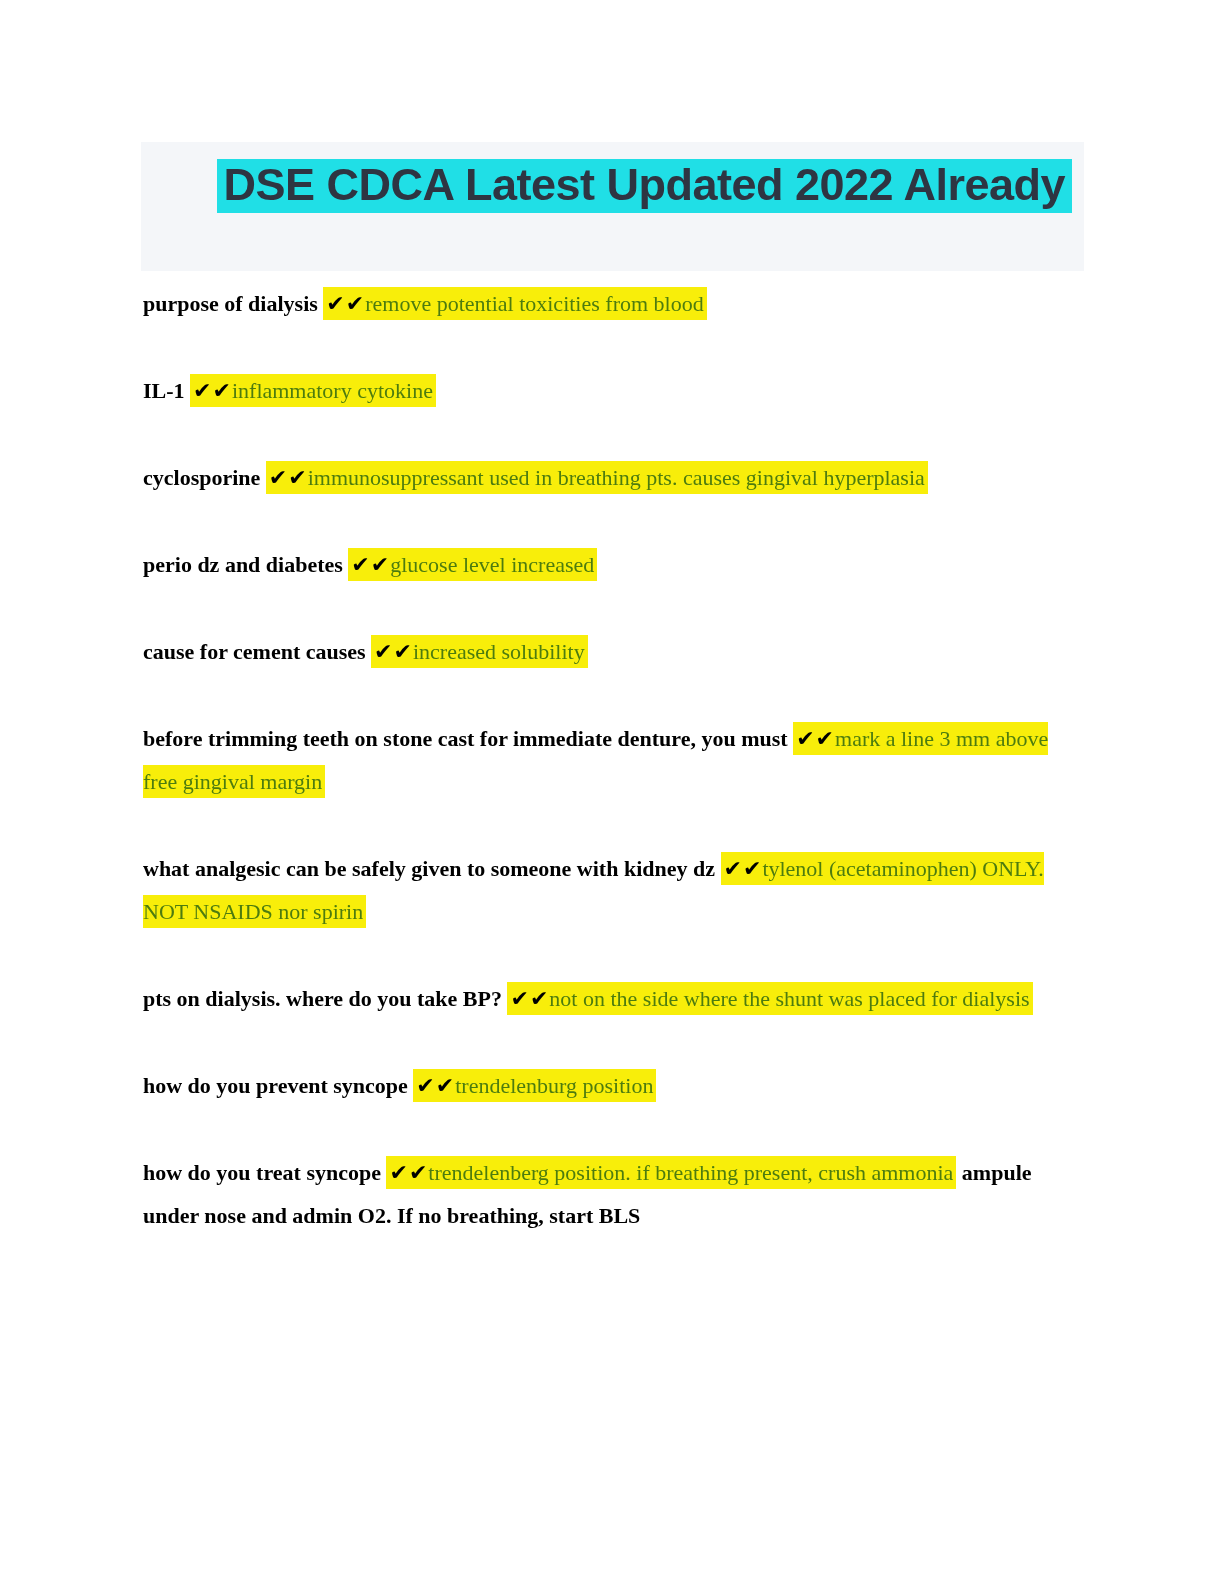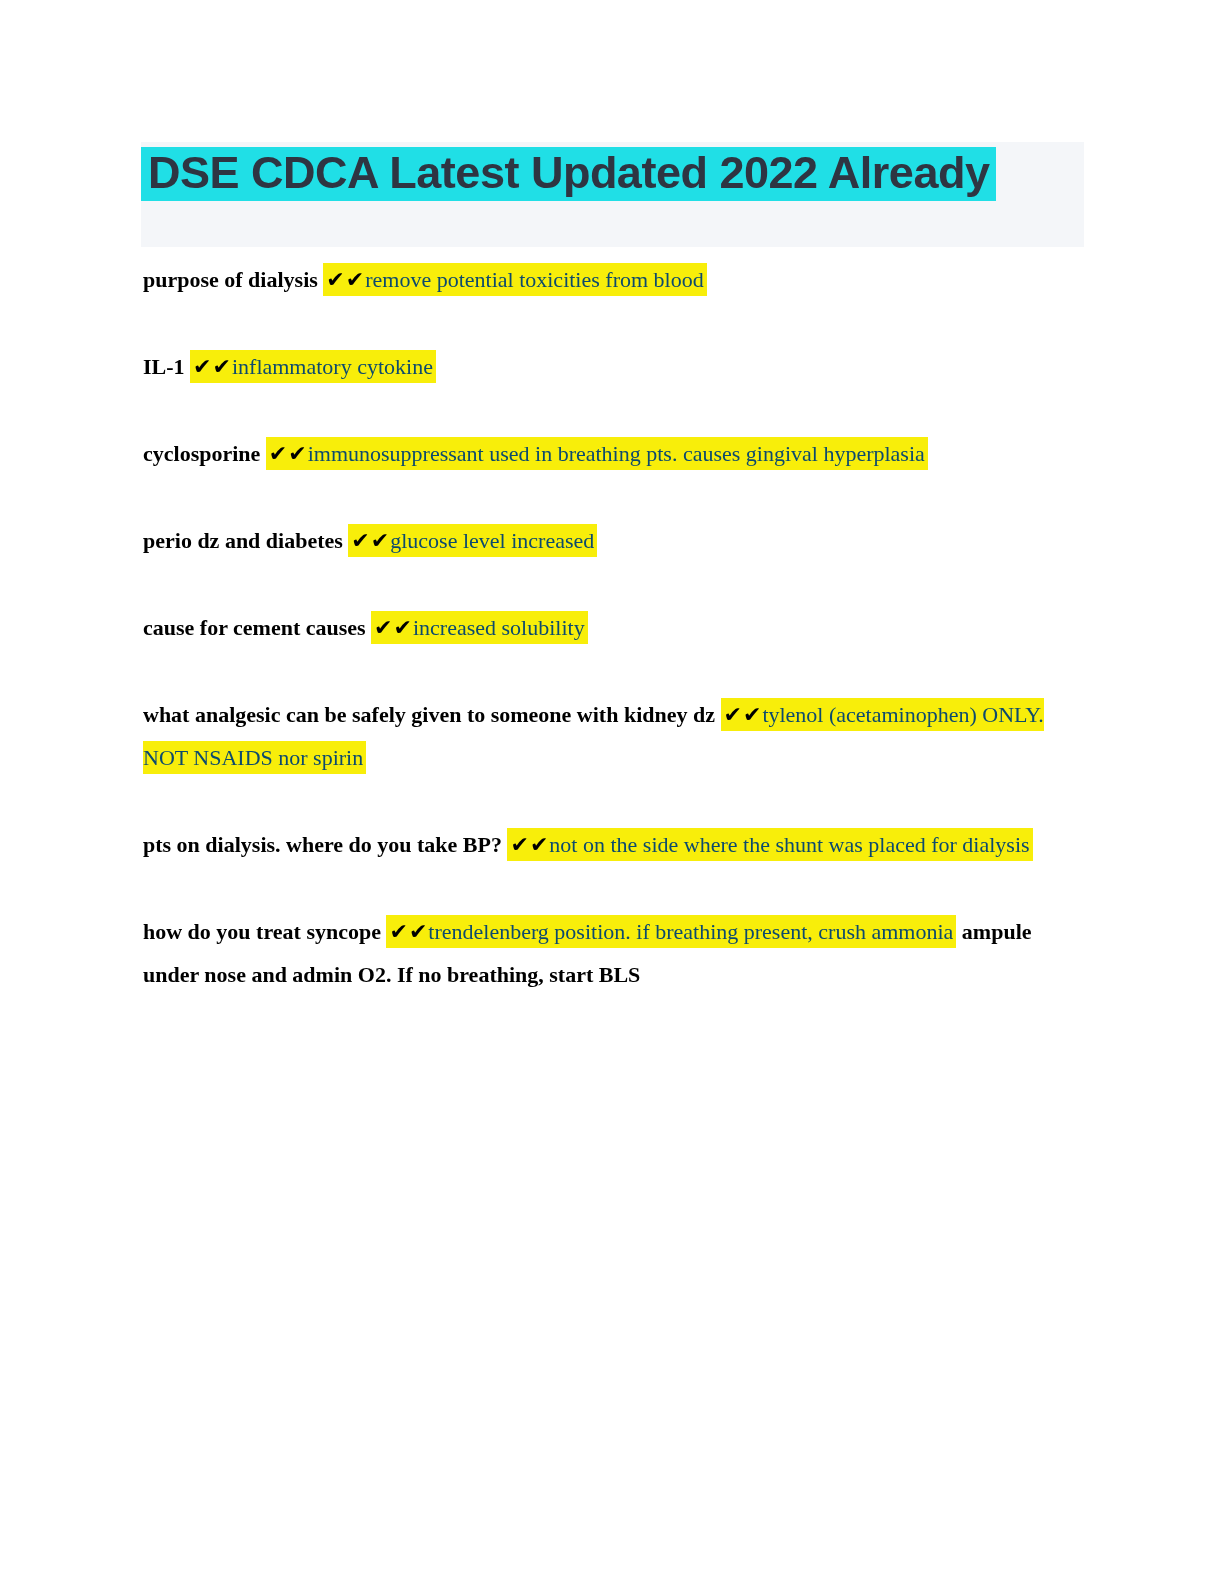--- a/index.html
+++ b/index.html
@@ -15,22 +15,22 @@
     overflow: hidden;
   }
   .title-band {
     margin: 142px 0 0 141px;
     width: 943px;
     background: #f4f6f9;
     padding: 2px 0 46px 0;
     box-sizing: border-box;
   }
   .doc-title {
-    margin: 0;
-    text-align: left;
+    margin: 12px;
+    text-align: right;
     font-family: "Liberation Sans", sans-serif;
     font-weight: bold;
     font-size: 45px;
     line-height: 57px;
     letter-spacing: -0.5px;
     color: #2e3542;
   }
   .title-hl {
     background: #20dfe6;
     padding: 0 7px 3px 7px;
@@ -53,21 +53,21 @@
     background: #f8ee0a;
     padding: 4px 3px;
   }
   .checkmarks {
     font-family: "DejaVu Sans", sans-serif;
     font-weight: bold;
     letter-spacing: 1px;
     color: #000000;
   }
   .answer {
-    color: #0c4a6e;
+    color: #4d7c0f;
   }
   .answer-tail {
     font-weight: bold;
     color: #000000;
   }
 </style>
 </head>
 <body>
 
 <header class="title-band">
@@ -101,33 +101,43 @@
     <span class="answer-hl"><span class="checkmarks">✔✔</span><span class="answer">glucose level increased</span></span>
     
   </p>
 
   <p class="qa-item">
     <span class="question">cause for cement causes</span>
     <span class="answer-hl"><span class="checkmarks">✔✔</span><span class="answer">increased solubility</span></span>
     
   </p>
 
+  <p class="qa-item">
+    <span class="question">before trimming teeth on stone cast for immediate denture, you must</span>
+    <span class="answer-hl"><span class="checkmarks">✔✔</span><span class="answer">mark a line 3 mm above free gingival margin</span></span>
+    
+  </p>
 
   <p class="qa-item">
     <span class="question">what analgesic can be safely given to someone with kidney dz</span>
     <span class="answer-hl"><span class="checkmarks">✔✔</span><span class="answer">tylenol (acetaminophen) ONLY. NOT NSAIDS nor spirin</span></span>
     
   </p>
 
   <p class="qa-item">
     <span class="question">pts on dialysis. where do you take BP?</span>
     <span class="answer-hl"><span class="checkmarks">✔✔</span><span class="answer">not on the side where the shunt was placed for dialysis</span></span>
     
   </p>
 
+  <p class="qa-item">
+    <span class="question">how do you prevent syncope</span>
+    <span class="answer-hl"><span class="checkmarks">✔✔</span><span class="answer">trendelenburg position</span></span>
+    
+  </p>
 
   <p class="qa-item">
     <span class="question">how do you treat syncope</span>
     <span class="answer-hl"><span class="checkmarks">✔✔</span><span class="answer">trendelenberg position. if breathing present, crush ammonia</span></span>
     <span class="answer-tail">ampule under nose and admin O2. If no breathing, start BLS</span>
   </p>
 
 </main>
 
 </body></html>

